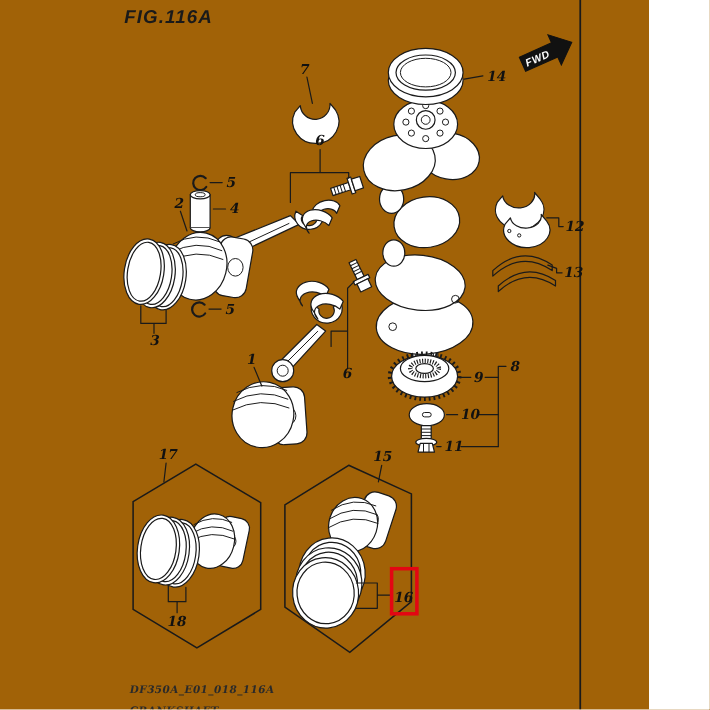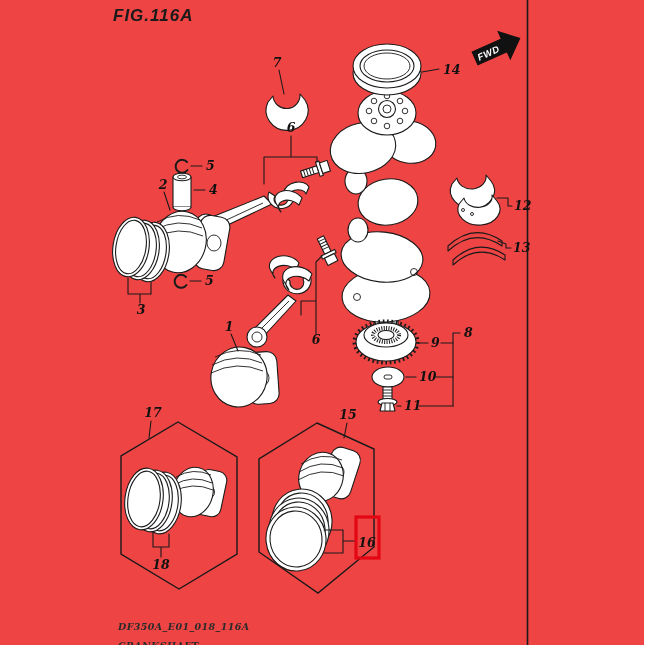--- a/index.html
+++ b/index.html
@@ -1,16 +1,16 @@
 <!DOCTYPE html>
 <html><head>
 <meta charset="utf-8">
 <style>
   html,body{margin:0;padding:0;background:#fff;}
-  .stage{position:relative;width:644px;height:645px;background:#ef4444;overflow:hidden;
+  .stage{position:relative;width:590px;height:645px;background:#a16207;overflow:hidden;
          font-family:"Liberation Sans",sans-serif;}
   svg{display:block}
   .ln{stroke:#1a1a1a;stroke-width:1.1;fill:none;stroke-linecap:round;stroke-linejoin:round}
   .wf{stroke:#1a1a1a;stroke-width:1.1;fill:#fff;stroke-linejoin:round}
   .thin{stroke:#1a1a1a;stroke-width:0.9;fill:none}
   .teeth{stroke:#1a1a1a;stroke-width:7;fill:none;stroke-dasharray:1.6 2.6}
   .spl{stroke:#1a1a1a;stroke-width:4;fill:none;stroke-dasharray:1 1.4}
   .hex{stroke:#1a1a1a;stroke-width:1.4;fill:none}
   .callout{font:italic 700 12.5px "DejaVu Serif",serif;fill:#111}
   .title{font:italic 700 17px "Liberation Sans",sans-serif;fill:#1a1a1a;letter-spacing:1px}

